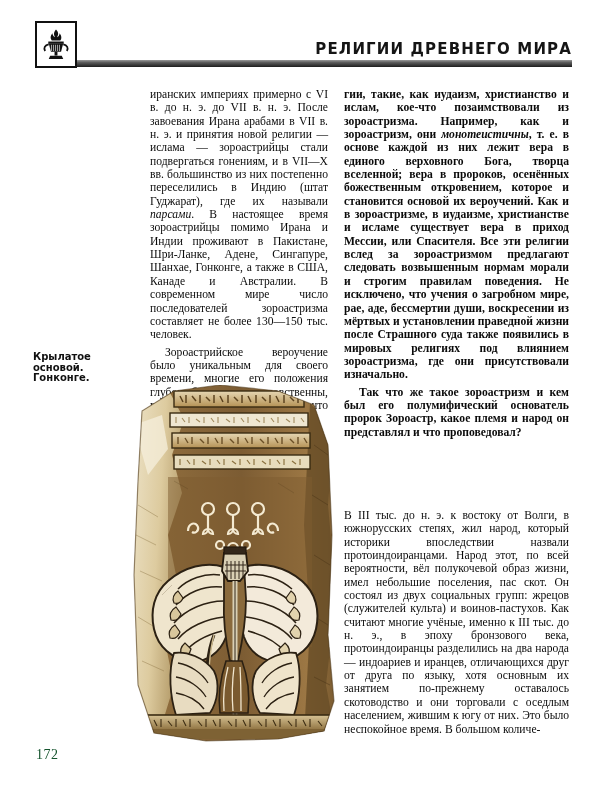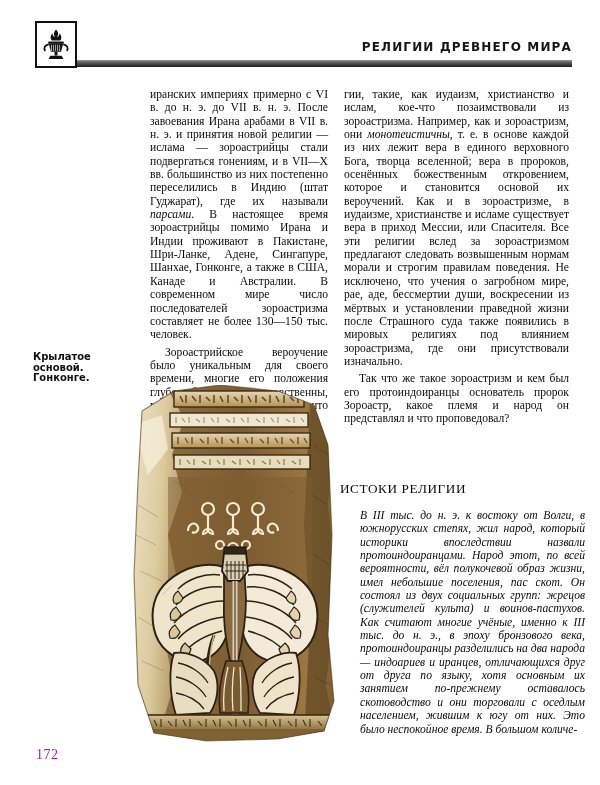--- a/index.html
+++ b/index.html
@@ -49,21 +49,21 @@
     top: 60px;
     width: 495px;
     height: 7px;
     background: linear-gradient(to bottom, #9a9a9a 0%, #5c5c5c 35%, #1d1d1d 100%);
   }
   .header-title {
     position: absolute;
     right: 28px;
     top: 40px;
     font-family: "DejaVu Sans", "Liberation Sans", sans-serif;
-    font-size: 12px;
+    font-size: 15px;
     font-weight: 700;
     letter-spacing: 1.15px;
     color: #151515;
     white-space: nowrap;
     margin-left: 42px;
   }
 
   
   .col {
     position: absolute;
@@ -79,38 +79,38 @@
 
   #col-left-top {
     left: 146px;
     top: 84px;
     width: 186px;
   }
   #col-right {
     left: 340px;
     top: 84px;
     width: 233px;
+    font-weight: bold;
   }
 
   .section-head {
     position: absolute;
     left: 340px;
     top: 481px;
     width: 233px;
     font-size: 13.2px;
     letter-spacing: 0.6px;
     color: #0a0a0a;
     font-family: "Liberation Serif", "DejaVu Serif", serif;
   }
 
   #col-right-lower {
-    left: 356px;
+    left: 340px;
     top: 505px;
     width: 233px;
-    font-style: italic;
   }
 
   
   .caption {
     position: absolute;
     left: 33px;
     top: 352px;
     width: 100px;
     font-family: "DejaVu Sans", "Liberation Sans", sans-serif;
     font-size: 10px;
@@ -119,21 +119,21 @@
     color: #111;
   }
 
   
   .folio {
     position: absolute;
     left: 36px;
     top: 747px;
     font-size: 14px;
     letter-spacing: 0.5px;
-    color: #a21caf;
+    color: #14532d;
   }
 
   
   .illus {
     position: absolute;
     left: 128px;
     top: 385px;
     width: 218px;
     height: 375px;
   }
@@ -178,24 +178,23 @@
     <div class="header-title">РЕЛИГИИ ДРЕВНЕГО МИРА</div>
   </div>
 
   <div class="col" id="col-left-top">
     <p><span>иранских империях примерно с VI в. до н. э. до VII в. н. э. После завоевания Ирана арабами в VII в. н. э. и принятия новой религии — ислама — зороастрийцы стали подвергаться гонениям, и в VII—X вв. большинство из них постепенно переселились в Индию (штат Гуджарат), где их называли <i>парсами</i>. В настоящее время зороастрийцы помимо Ирана и Индии проживают в Пакистане, Шри-Ланке, Адене, Сингапуре, Шанхае, Гонконге, а также в США, Канаде и Австралии. В современном мире число последователей зороастризма составляет не более 130—150 тыс. человек.</span></p>
     <p class="indent"><span>Зороастрийское вероучение было уникальным для своего времени, многие его положения глубоко благородны и нравственны, поэтому вполне не возможно, что более поздние рели-</span></p>
   </div>
 
   <div class="col" id="col-right">
     <p><span>гии, такие, как иудаизм, христианство и ислам, кое-что позаимствовали из зороастризма. Например, как и зороастризм, они <i>монотеистичны</i>, т. е. в основе каждой из них лежит вера в единого верховного Бога, творца вселенной; вера в пророков, осенённых божественным откровением, которое и становится основой их вероучений. Как и в зороастризме, в иудаизме, христианстве и исламе существует вера в приход Мессии, или Спасителя. Все эти религии вслед за зороастризмом предлагают следовать возвышенным нормам морали и строгим правилам поведения. Не исключено, что учения о загробном мире, рае, аде, бессмертии души, воскресении из мёртвых и установлении праведной жизни после Страшного суда также появились в мировых религиях под влиянием зороастризма, где они присутствовали изначально.</span></p>
-    <p class="indent"><span>Так что же такое зороастризм и кем был его протоиндоиранцы основатель пророк Зороастр, какое племя и народ он представлял и что проповедовал?</span></p>
-  </div>
-
-  <div class="section-head">ИСТОКИ  РЕЛИГИИ</div>
+    <p class="indent"><span>Так что же такое зороастризм и кем был его полумифический основатель пророк Зороастр, какое племя и народ он представлял и что проповедовал?</span></p>
+  </div>
+
 
   <div class="col" id="col-right-lower">
     <p><span>В III тыс. до н. э. к востоку от Волги, в южнорусских степях, жил народ, который историки впоследствии назвали протоиндоиранцами. Народ этот, по всей вероятности, вёл полукочевой образ жизни, имел небольшие поселения, пас скот. Он состоял из двух социальных групп: жрецов (служителей культа) и воинов-пастухов. Как считают многие учёные, именно к III тыс. до н. э., в эпоху бронзового века, протоиндоиранцы разделились на два народа — индоариев и иранцев, отличающихся друг от друга по языку, хотя основным их занятием по-прежнему оставалось скотоводство и они торговали с оседлым населением, жившим к югу от них. Это было неспокойное время. В большом количе-</span></p>
   </div>
 
   <div class="caption">
     <div>Крылатое</div>
     <div>основой.</div>
     <div>Гонконге.</div>
   </div>

